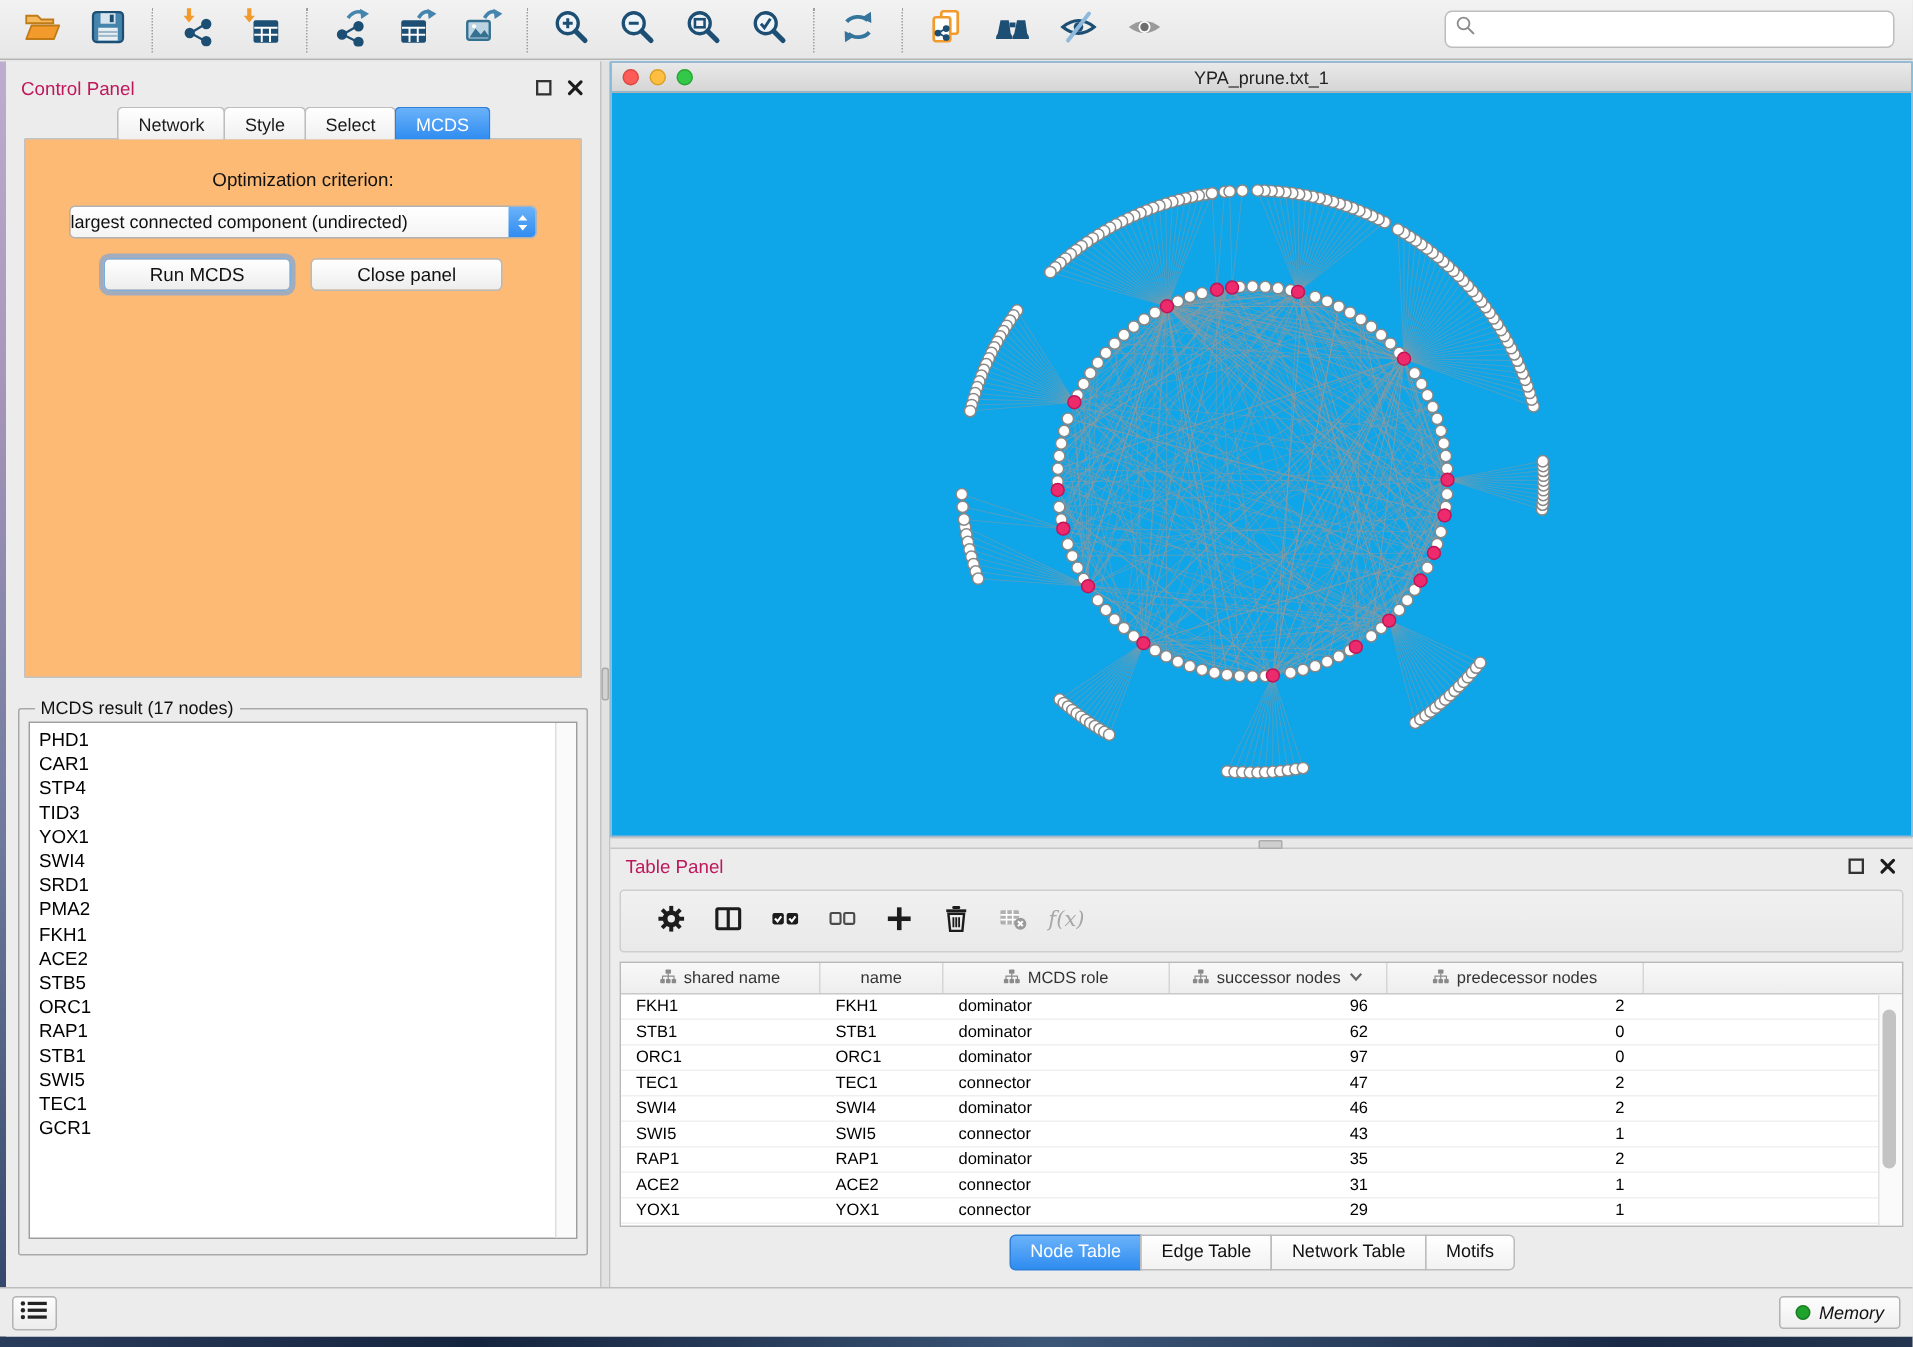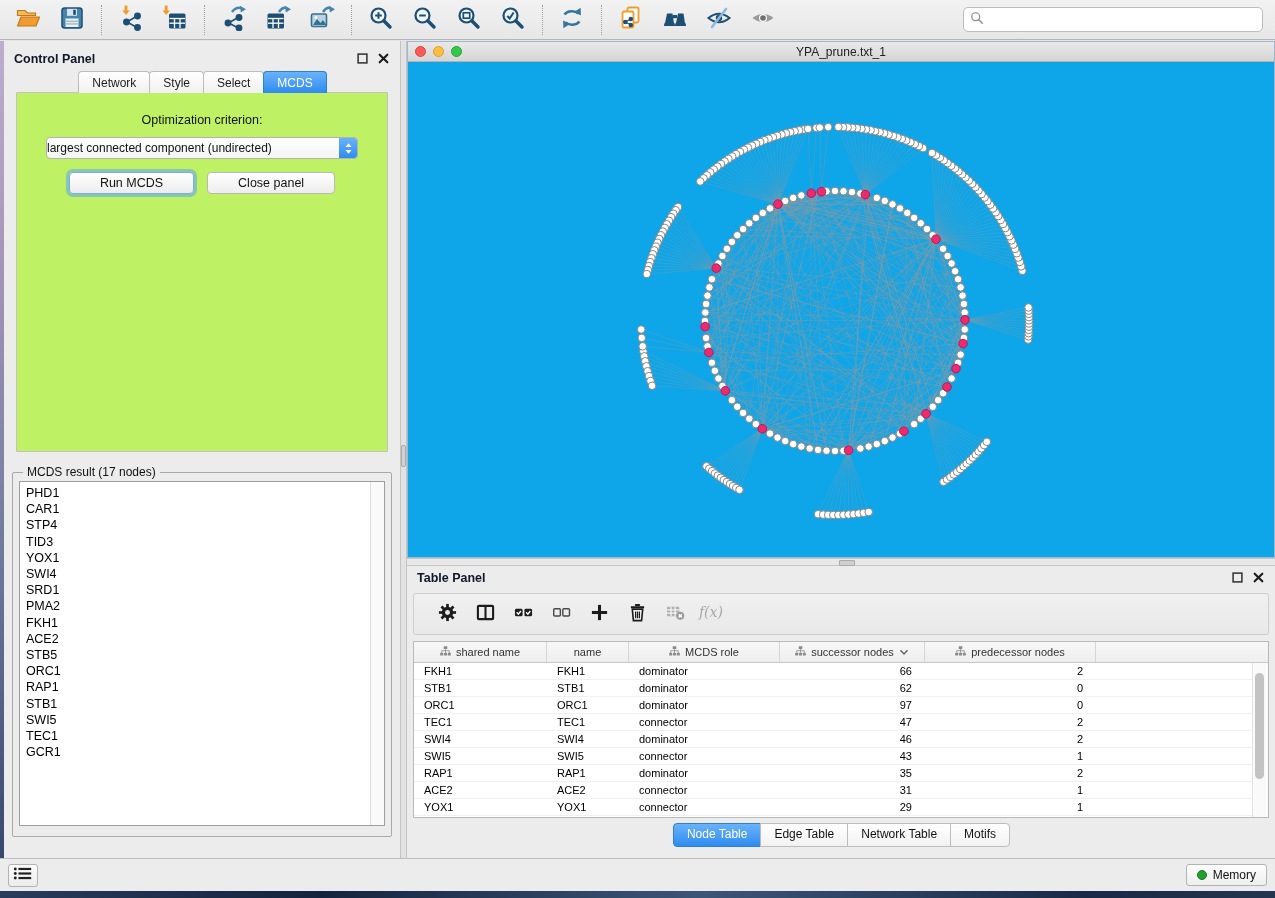--- a/index.html
+++ b/index.html
@@ -25,29 +25,29 @@
   
   #left-strip{position:absolute;left:0;top:41px;width:4px;height:857px;
     background:linear-gradient(180deg,#bfadcf 0%,#a795bb 25%,#6f7a9d 60%,#2e4266 100%);}
   #bottom-strip{position:absolute;left:0;top:891px;width:1275px;height:7px;
     background:linear-gradient(90deg,#2a3c5c,#15243e 25%,#3c5678 55%,#1a2a46 85%,#24354f);}
 
   
   #control-panel{position:absolute;left:4px;top:41px;width:396px;height:817px;background:#ececec;
     box-sizing:border-box;padding-top:6px;}
   .panel-header{height:24px;display:flex;align-items:center;padding:0 10px;}
-  .panel-title{font-size:12.5px;color:#0f172a;font-weight:bold;}
+  .panel-title{font-size:12.5px;color:#be185d;}
   .ph-icons{margin-left:auto;display:flex;align-items:center;gap:9px;}
   .ph-btn{border:none;background:transparent;padding:0;width:12px;height:12px;display:flex;cursor:pointer;}
   .ph-btn svg{width:11px;height:11px;}
   .cp-tabs{height:22px;display:flex;justify-content:center;margin-bottom:-1px;position:relative;z-index:2;}
   .tab{background:linear-gradient(#ffffff,#f0f0f0);border:1px solid #bdbdbd;border-bottom:none;
     margin-right:-1px;padding:4px 13px 3px;font-size:12px;color:#1c1c1c;border-radius:4px 4px 0 0;cursor:pointer;}
   .tab.active{background:linear-gradient(#6ab2f9,#2f8cf0);border-color:#2d7fd8;color:#fff;}
-  .cp-content{margin:0 12px;height:360px;border:1px solid #c2c2c2;background:#bef264;border-radius:1px;
+  .cp-content{margin:0 12px;height:360px;border:1px solid #c2c2c2;background:#fdba74;border-radius:1px;
     text-align:center;box-sizing:border-box;padding-top:20px;position:relative;z-index:1;}
   .opt-label{font-size:12.5px;color:#111;}
   .select{margin:10px auto 0;width:312px;height:22px;border:1px solid #b2b2b2;border-radius:4px;
     background:linear-gradient(#fff,#f4f4f4);display:flex;align-items:center;cursor:pointer;box-sizing:border-box;}
   .sel-text{flex:1;text-align:left;padding-left:0;font-size:12px;color:#111;white-space:nowrap;overflow:hidden;}
   .sel-stepper{width:18px;height:20px;border-radius:0 3px 3px 0;background:linear-gradient(#6ab2f9,#2f8cf0);
     display:flex;align-items:center;justify-content:center;}
   .sel-stepper svg{width:9px;height:13px;}
   .btn-row{margin-top:13px;display:flex;justify-content:center;gap:13px;}
   .mac-btn{border:1px solid #b9b9b9;background:linear-gradient(#ffffff,#ededed);border-radius:4px;
@@ -114,21 +114,21 @@
   .seg:last-child{border-radius:0 4px 4px 0;}
   .seg.active{background:linear-gradient(#6ab2f9,#2f8cf0);border-color:#2d7fd8;color:#fff;}
 
   
   #status-bar{position:absolute;left:0;top:858px;width:1275px;height:33px;background:#ececec;
     border-top:1px solid #bdbdbd;display:flex;align-items:center;padding:0 8px;box-sizing:border-box;}
   #list-btn{width:30px;height:23px;border:1px solid #b3b3b3;border-radius:3px;
     background:linear-gradient(#fdfdfd,#ececec);display:flex;align-items:center;justify-content:center;cursor:pointer;}
   #memory-btn{margin-left:auto;height:22px;border:1px solid #b3b3b3;border-radius:3px;
     background:linear-gradient(#fdfdfd,#efefef);display:flex;align-items:center;gap:6px;padding:0 10px;
-    font-size:12px;color:#111;cursor:pointer;font-family:inherit;}
+    font-size:12px;color:#111;cursor:pointer;font-family:inherit;font-style:italic;}
   .mem-dot{width:10px;height:10px;border-radius:50%;background:#1fa32c;border:1px solid #157d20;box-sizing:border-box;}
 </style>
 </head>
 <body>
 
 <div id="app">
 
   <div id="toolbar">
     <div class="tb-group">
         <button class="tb-btn">
@@ -1310,21 +1310,21 @@
                 </svg></span>
               <span>predecessor nodes</span>
             </div>
             <div class="th"></div>
           </div>
         <div class="tbody" id="tbl-body">
             <div class="trow">
               <div class="td">FKH1</div>
               <div class="td">FKH1</div>
               <div class="td">dominator</div>
-              <div class="td num">66</div>
+              <div class="td num">96</div>
               <div class="td num">2</div>
               <div class="td"></div>
             </div>
             <div class="trow">
               <div class="td">STB1</div>
               <div class="td">STB1</div>
               <div class="td">dominator</div>
               <div class="td num">62</div>
               <div class="td num">0</div>
               <div class="td"></div>

